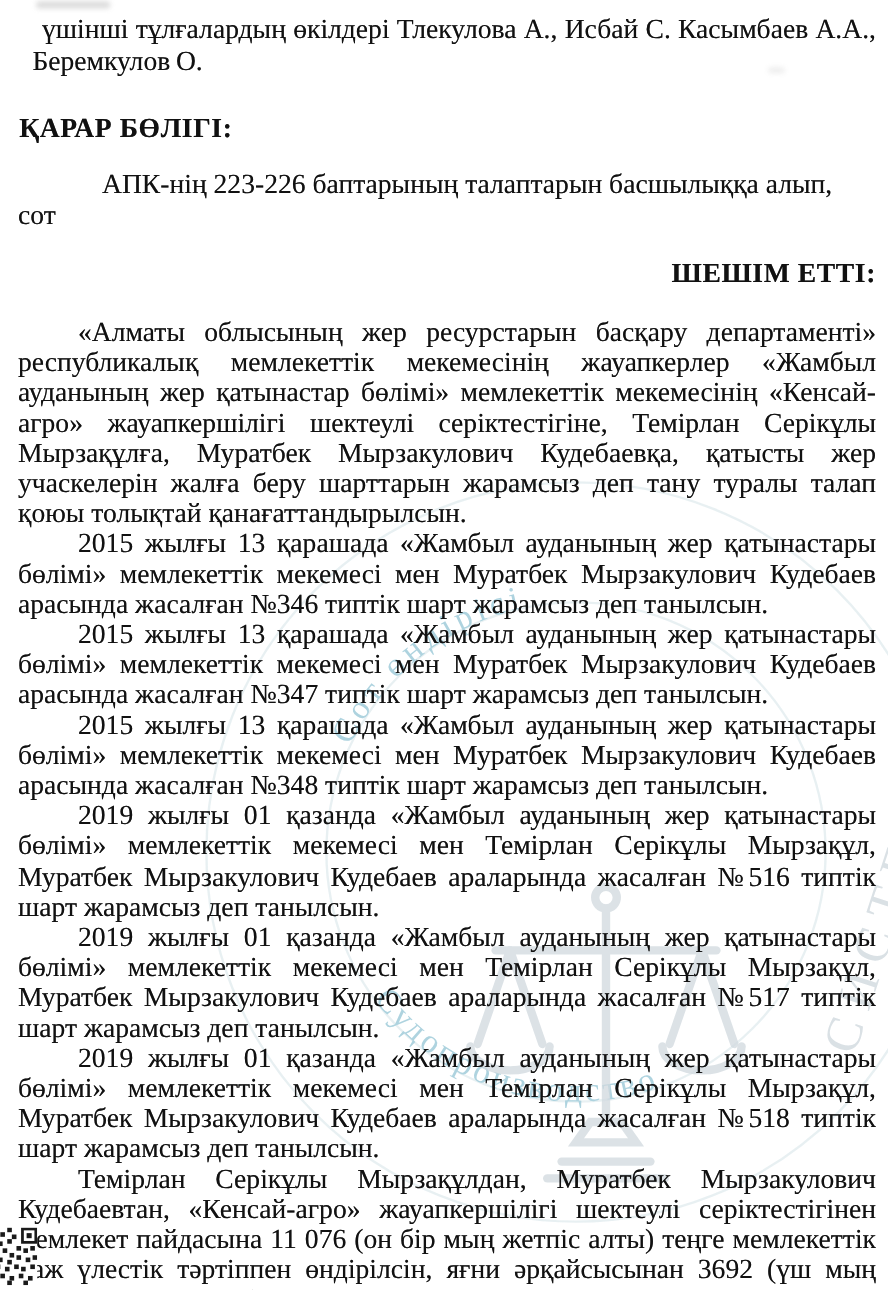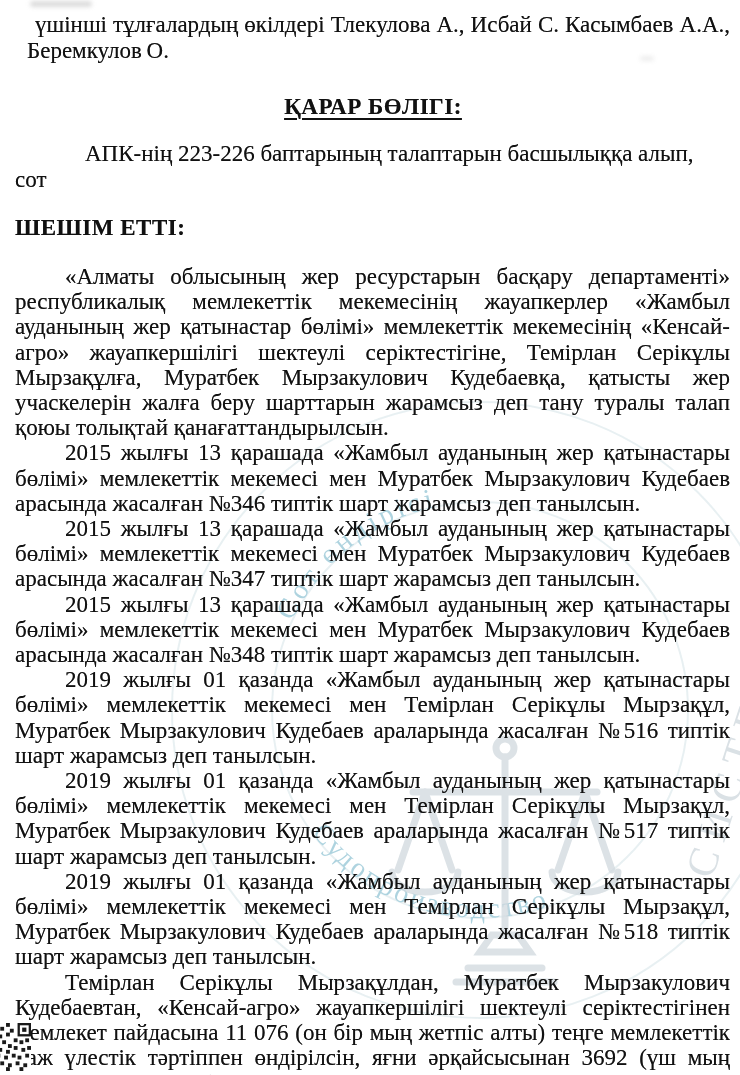--- a/index.html
+++ b/index.html
@@ -24,34 +24,32 @@
     text-indent:8px;
     text-align:justify;
     line-height:26px;
     word-spacing:-1px;
   }
   .h-resolution{
     margin:30px 0 0 1px;
     font-weight:bold;
     line-height:26px;
     letter-spacing:.5px;
-    text-decoration:underline;
     text-decoration-thickness:2px;
     text-underline-offset:4px;
-    text-align:center;
   }
   .guidance{
     margin:21px 0 0 0;
     text-indent:70px;
     line-height:26px;
     font-family:Liberation Serif, serif;
   }
   .h-decision{
     margin:22px 0 0 0;
-    text-align:left;
+    text-align:right;
     font-weight:bold;
     line-height:26px;
     letter-spacing:.5px;
   }
   .content{margin-top:23px;}
   .content p{
     margin:0;
     text-indent:50px;
     text-align:justify;
   }

